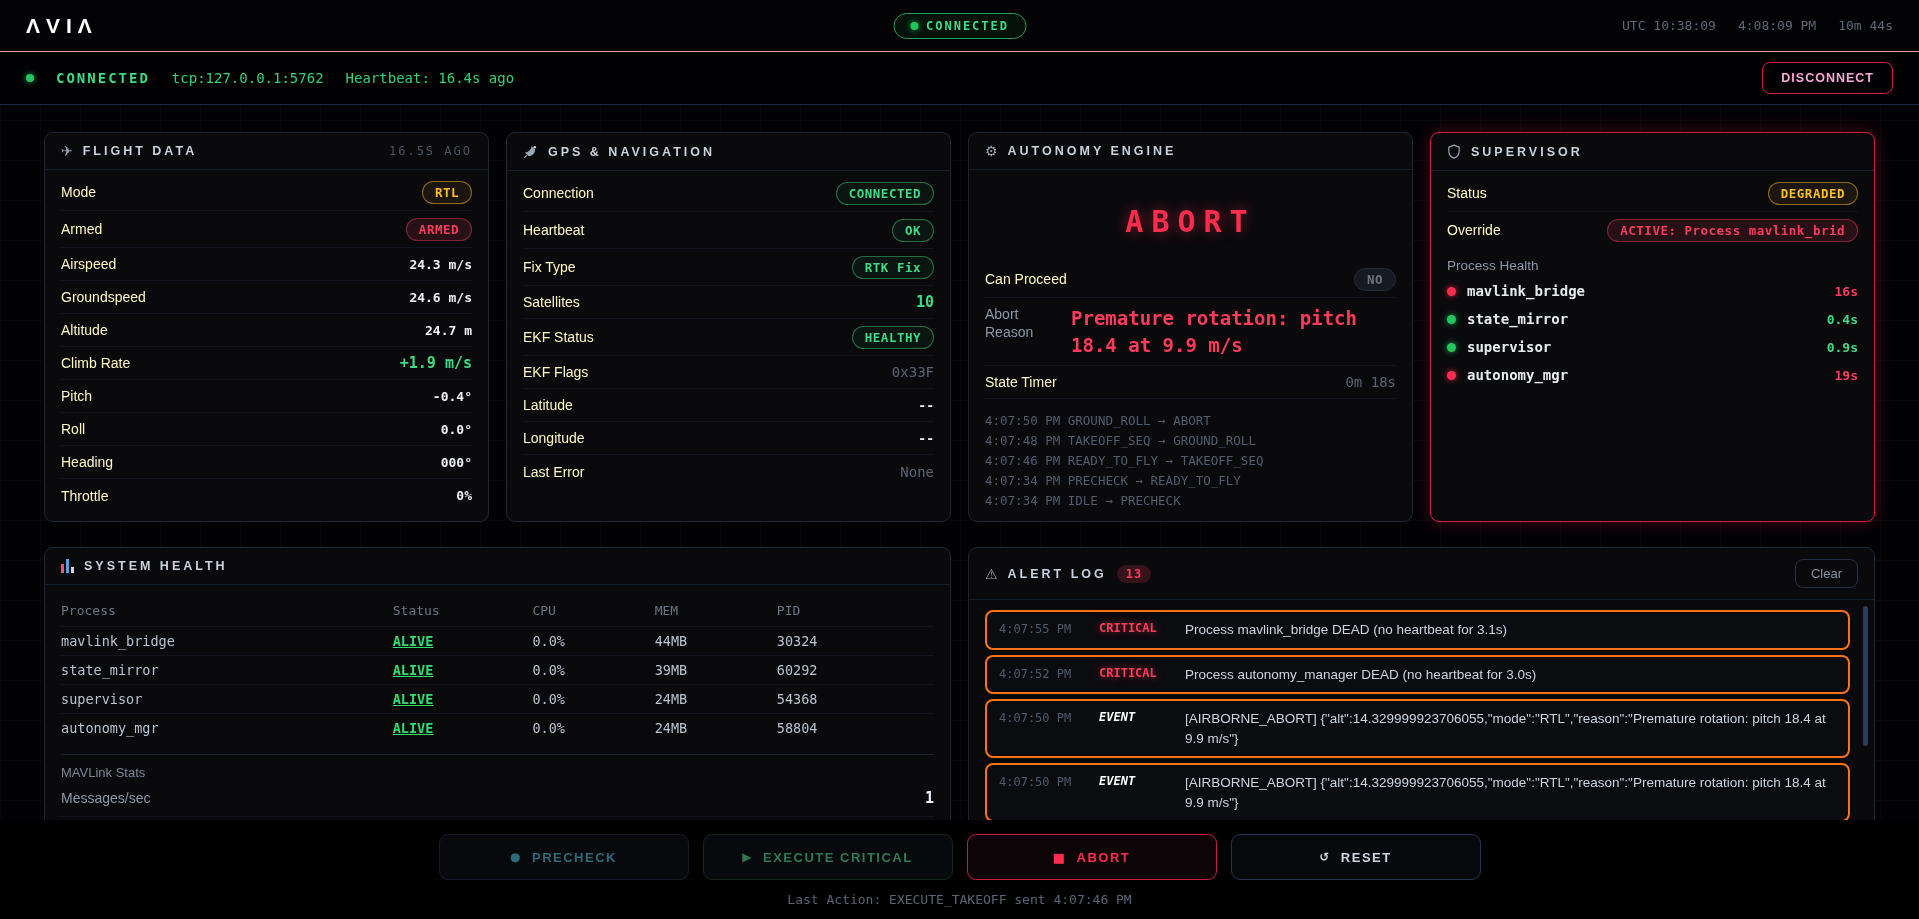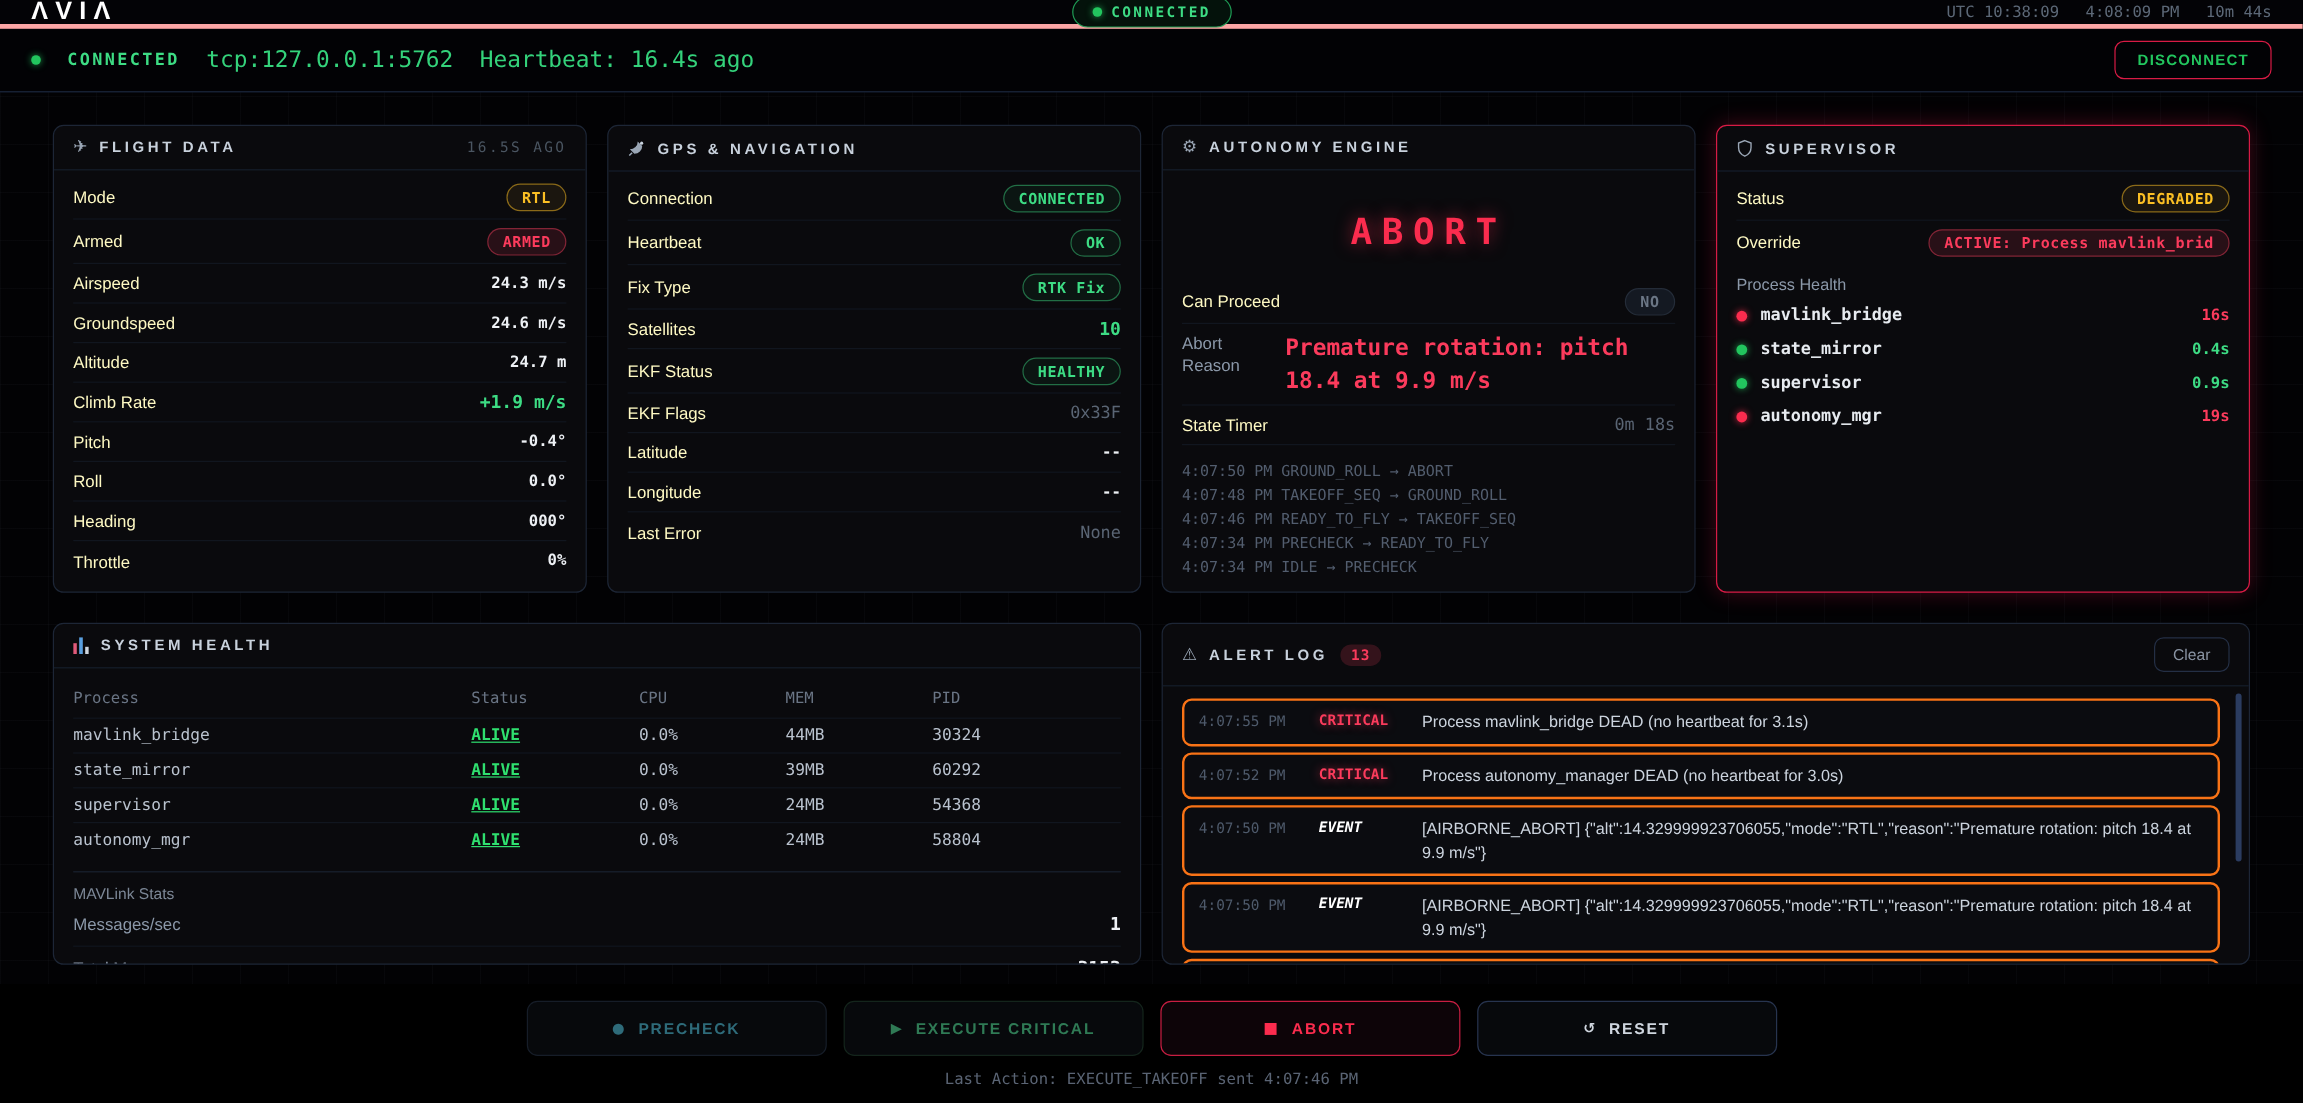--- a/index.html
+++ b/index.html
@@ -10,43 +10,43 @@
       linear-gradient(rgba(148,163,184,0.035) 1px, transparent 1px),
       linear-gradient(90deg, rgba(148,163,184,0.035) 1px, transparent 1px);
     background-size:40px 40px;
     font-family:"Liberation Sans", sans-serif;
     color:#cfd6df;
     position:relative;
   }
 
   
   .topbar {
-    height:24px; display:flex; align-items:center; justify-content:space-between;
-    padding:0 26px; border-bottom:4px solid #fca5a5; background:#030306; position:relative;
+    height:52px; display:flex; align-items:center; justify-content:space-between;
+    padding:0 26px; border-bottom:1px solid #fca5a5; background:#030306; position:relative;
   }
   .logo { color:#fff; font-weight:700; font-size:21px; letter-spacing:6px; }
   .conn-pill {
     position:absolute; left:50%; top:50%; transform:translate(-50%,-50%);
     display:flex; align-items:center; gap:8px; border:1px solid #1f9d55; border-radius:999px;
     padding:5px 16px; color:#3ddc84; font-family:"DejaVu Sans Mono", monospace;
     font-weight:700; font-size:12px; letter-spacing:2px; background:#04120b;
   }
   .dot { width:8px; height:8px; border-radius:50%; display:inline-block; }
   .dot.green { background:#22c55e; box-shadow:0 0 6px rgba(34,197,94,.8); }
   .clocks { display:flex; gap:22px; color:#5c6877; font-family:"DejaVu Sans Mono", monospace; font-size:13px; }
 
   
   .connbar {
     height:53px; display:flex; align-items:center; gap:22px; padding:0 26px;
     border-bottom:1px solid #1c2940; background:#020205;
   }
   .connbar .status { color:#3ddc84; font-family:"DejaVu Sans Mono", monospace; font-weight:700; font-size:14px; letter-spacing:2px; }
-  .connbar .endpoint, .connbar .heartbeat { color:#34d27b; font-family:"DejaVu Sans Mono", monospace; font-size:19px; }
+  .connbar .endpoint, .connbar .heartbeat { color:#34d27b; font-family:"DejaVu Sans Mono", monospace; font-size:14px; }
   .btn-disconnect {
-    margin-left:auto; background:transparent; border:1.5px solid #d81b45; color:#22c55e;
+    margin-left:auto; background:transparent; border:1.5px solid #d81b45; color:#f9a8d4;
     font-family:"Liberation Sans", sans-serif; font-weight:700; font-size:12.5px; letter-spacing:1px;
     border-radius:8px; padding:8px 18px; cursor:pointer;
   }
 
   
   .main { padding:27px 44px 0; }
   .row1 { display:grid; grid-template-columns:repeat(4,1fr); gap:17px; height:390px; margin-bottom:25px; }
   .row2 { display:grid; grid-template-columns:repeat(2,1fr); gap:17px; height:285px; }
   .panel {
     background:#0a0a0d; border:1px solid #1d2636; border-radius:9px;

